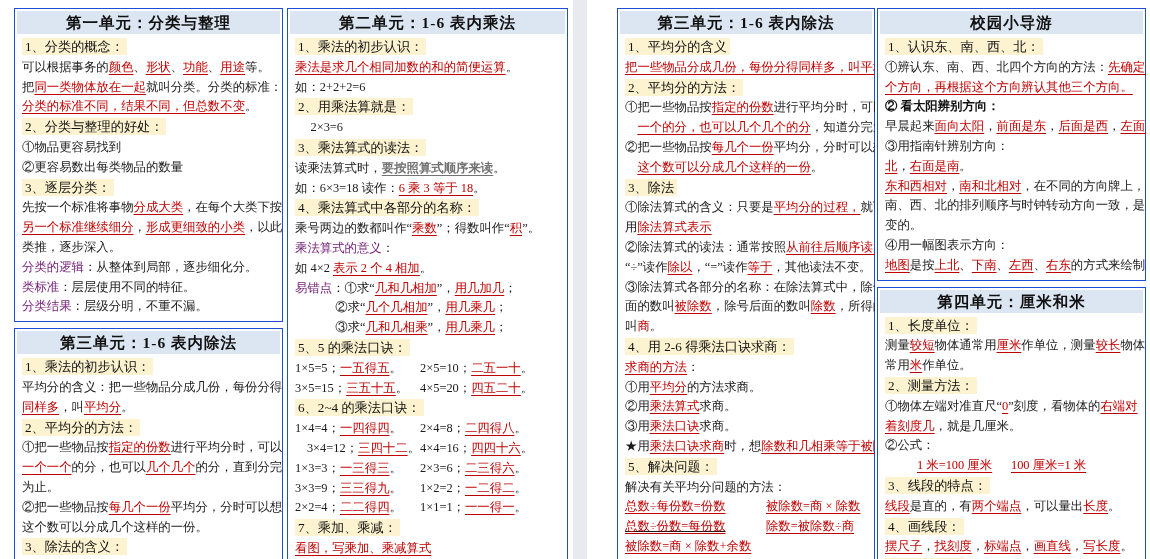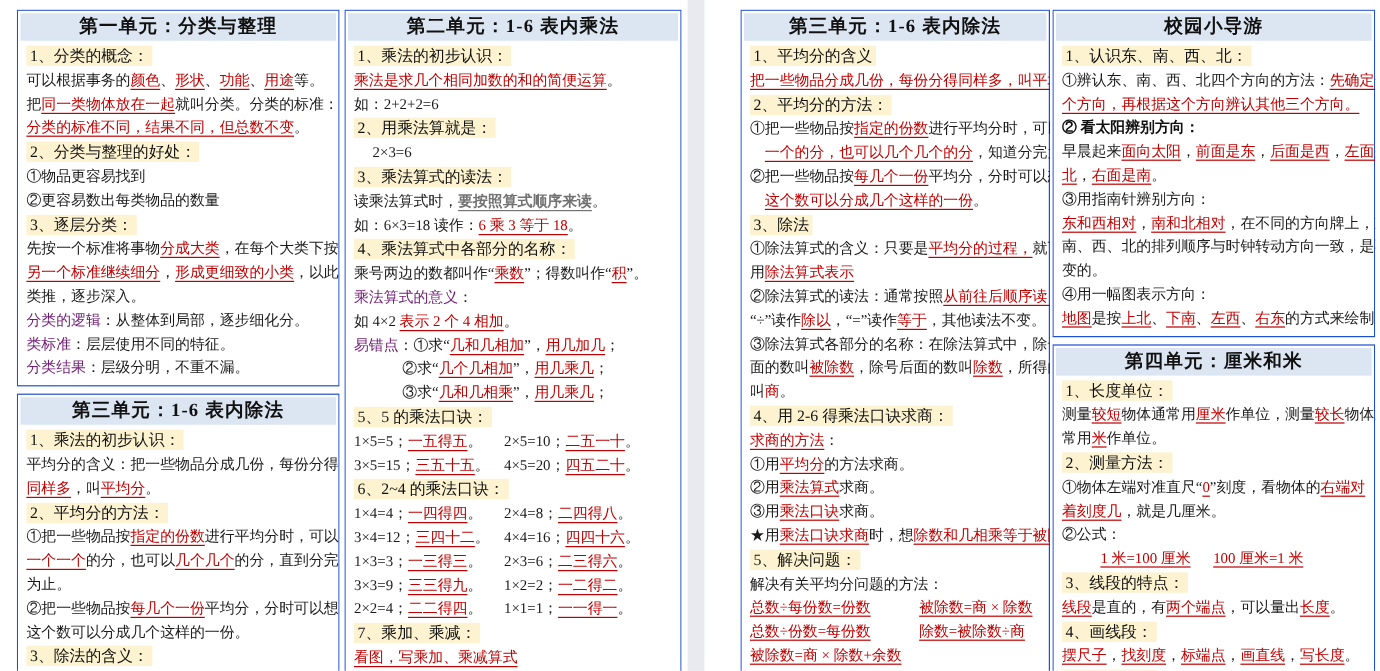--- a/index.html
+++ b/index.html
@@ -97,21 +97,21 @@
           <div class="line pline">
             <span class="pcell" style="width: 47%;"><span class="seg sk">3×5=15；</span><span class="seg sr">三五十五</span><span class="seg sk">。</span></span>
             <span><span class="seg sk">4×5=20；</span><span class="seg sr">四五二十</span><span class="seg sk">。</span></span>
           </div>
           <div class="line"><span class="hl">6、2~4 的乘法口诀：</span></div>
           <div class="line pline">
             <span class="pcell" style="width: 47%;"><span class="seg sk">1×4=4；</span><span class="seg sr">一四得四</span><span class="seg sk">。</span></span>
             <span><span class="seg sk">2×4=8；</span><span class="seg sr">二四得八</span><span class="seg sk">。</span></span>
           </div>
           <div class="line pline">
-            <span class="pcell" style="width: 47%;"><span class="seg sk">3×4=12；</span><span class="seg sr">三四十二</span><span class="seg sk">。</span></span>
+            <span class="pcell" style="width: 47%; text-align: right;"><span class="seg sk">3×4=12；</span><span class="seg sr">三四十二</span><span class="seg sk">。</span></span>
             <span><span class="seg sk">4×4=16；</span><span class="seg sr">四四十六</span><span class="seg sk">。</span></span>
           </div>
           <div class="line pline">
             <span class="pcell" style="width: 47%;"><span class="seg sk">1×3=3；</span><span class="seg sr">一三得三</span><span class="seg sk">。</span></span>
             <span><span class="seg sk">2×3=6；</span><span class="seg sr">二三得六</span><span class="seg sk">。</span></span>
           </div>
           <div class="line pline">
             <span class="pcell" style="width: 47%;"><span class="seg sk">3×3=9；</span><span class="seg sr">三三得九</span><span class="seg sk">。</span></span>
             <span><span class="seg sk">1×2=2；</span><span class="seg sr">一二得二</span><span class="seg sk">。</span></span>
           </div>
@@ -150,39 +150,39 @@
           <div class="line"><span class="seg sk">②用</span><span class="seg sr">乘法算式</span><span class="seg sk">求商。</span></div>
           <div class="line"><span class="seg sk">③用</span><span class="seg sr">乘法口诀</span><span class="seg sk">求商。</span></div>
           <div class="line"><span class="seg sk">★用</span><span class="seg sr">乘法口诀求商</span><span class="seg sk">时，想</span><span class="seg sr">除数和几相乘等于被除数</span></div>
           <div class="line"><span class="hl">5、解决问题：</span></div>
           <div class="line"><span class="seg sk">解决有关平均分问题的方法：</span></div>
           <div class="line pline">
             <span class="pcell" style="width: 58%;"><span class="seg sr">总数÷每份数=份数</span></span>
             <span><span class="seg sr">被除数=商 × 除数</span></span>
           </div>
           <div class="line pline">
-            <span class="pcell" style="width: 58%;"><span class="seg sr">总数÷份数=每份数</span></span>
+            <span class="pcell" style="width: 58%; text-decoration: underline;"><span class="seg sr">总数÷份数=每份数</span></span>
             <span><span class="seg sr">除数=被除数÷商</span></span>
           </div>
           <div class="line"><span class="seg sr">被除数=商 × 除数+余数</span></div>
           <div class="line"><span class="seg sr">一个乘数=积÷另一个乘数</span></div>
         </div>
       </div>
     </div>
   <div class="col col3">
       <div class="box">
         <div class="box-title">校园小导游</div>
         <div class="box-body">
           <div class="line"><span class="hl">1、认识东、南、西、北：</span></div>
           <div class="line"><span class="seg sk">①辨认东、南、西、北四个方向的方法：</span><span class="seg sr">先确定一</span></div>
           <div class="line"><span class="seg sr">个方向，再根据这个方向辨认其他三个方向。</span></div>
           <div class="line"><span class="seg sB">② 看太阳辨别方向：</span></div>
           <div class="line"><span class="seg sk">早晨起来</span><span class="seg sr">面向太阳</span><span class="seg sk">，</span><span class="seg sr">前面是东</span><span class="seg sk">，</span><span class="seg sr">后面是西</span><span class="seg sk">，</span><span class="seg sr">左面是</span></div>
+          <div class="line"><span class="seg sk">③用指南针辨别方向：</span></div>
           <div class="line"><span class="seg sr">北</span><span class="seg sk">，</span><span class="seg sr">右面是南</span><span class="seg sk">。</span></div>
-          <div class="line"><span class="seg sk">③用指南针辨别方向：</span></div>
           <div class="line"><span class="seg sr">东和西相对</span><span class="seg sk">，</span><span class="seg sr">南和北相对</span><span class="seg sk">，在不同的方向牌上，东、</span></div>
           <div class="line"><span class="seg sk">南、西、北的排列顺序与时钟转动方向一致，是不</span></div>
           <div class="line"><span class="seg sk">变的。</span></div>
           <div class="line"><span class="seg sk">④用一幅图表示方向：</span></div>
           <div class="line"><span class="seg sr">地图</span><span class="seg sk">是按</span><span class="seg sr">上北</span><span class="seg sk">、</span><span class="seg sr">下南</span><span class="seg sk">、</span><span class="seg sr">左西</span><span class="seg sk">、</span><span class="seg sr">右东</span><span class="seg sk">的方式来绘制。</span></div>
         </div>
       </div>
       <div class="box">
         <div class="box-title">第四单元：厘米和米</div>
         <div class="box-body">

